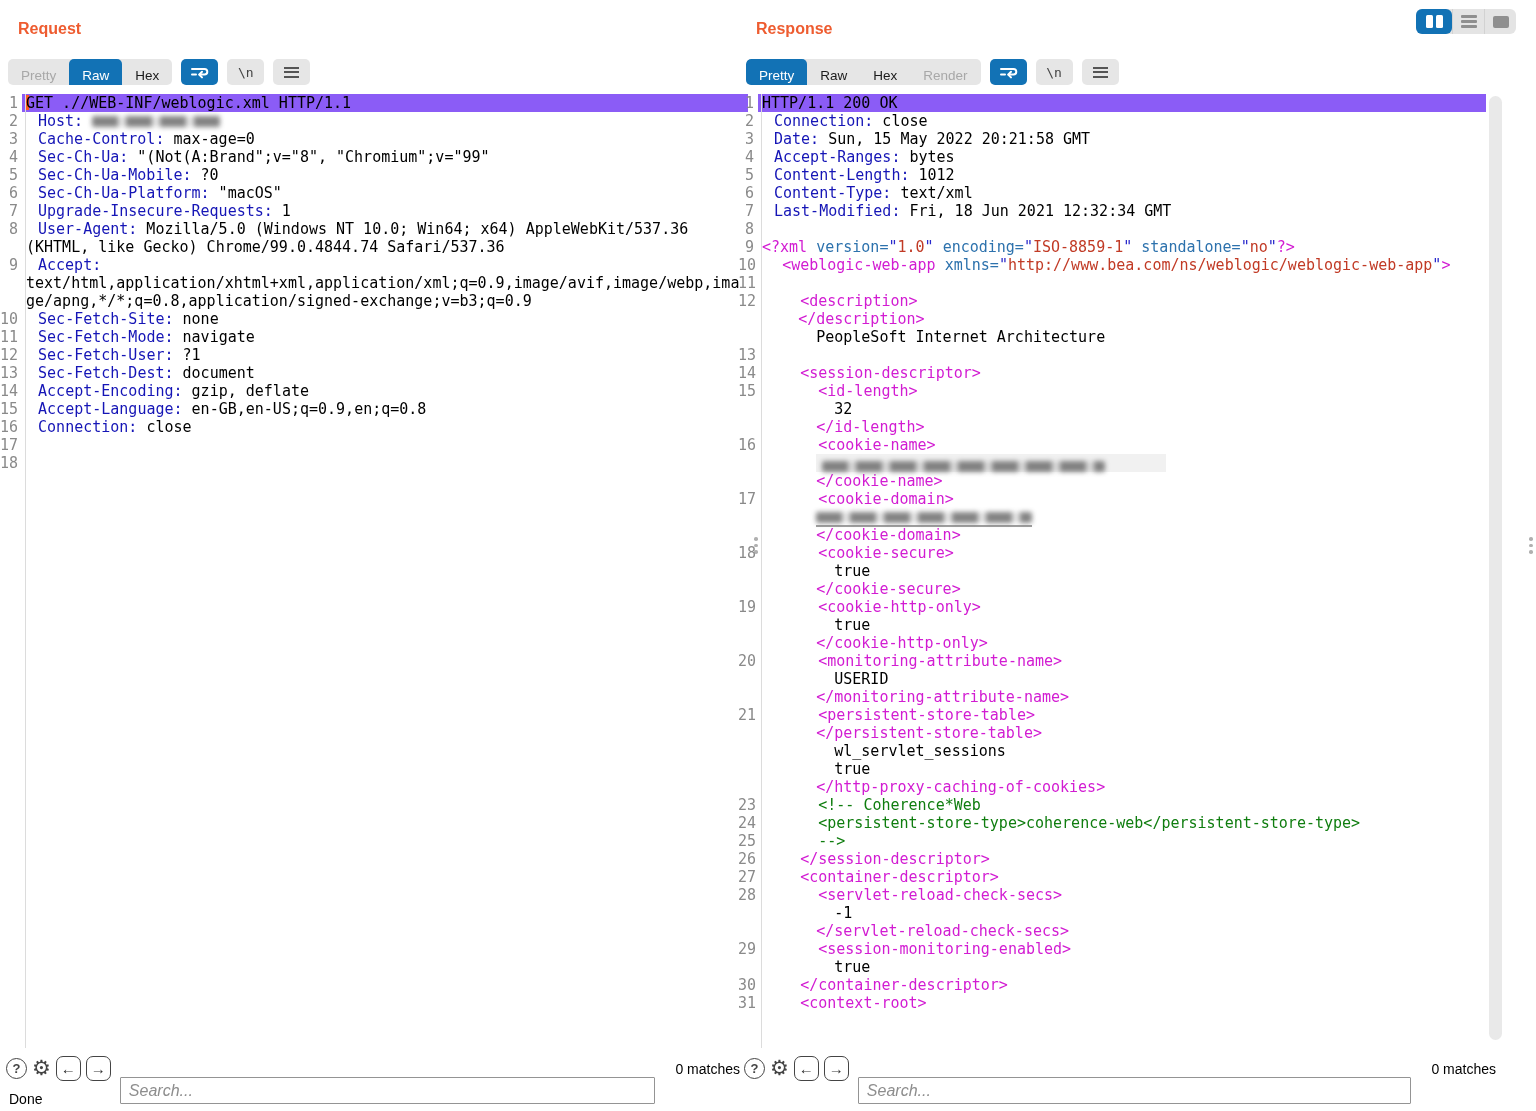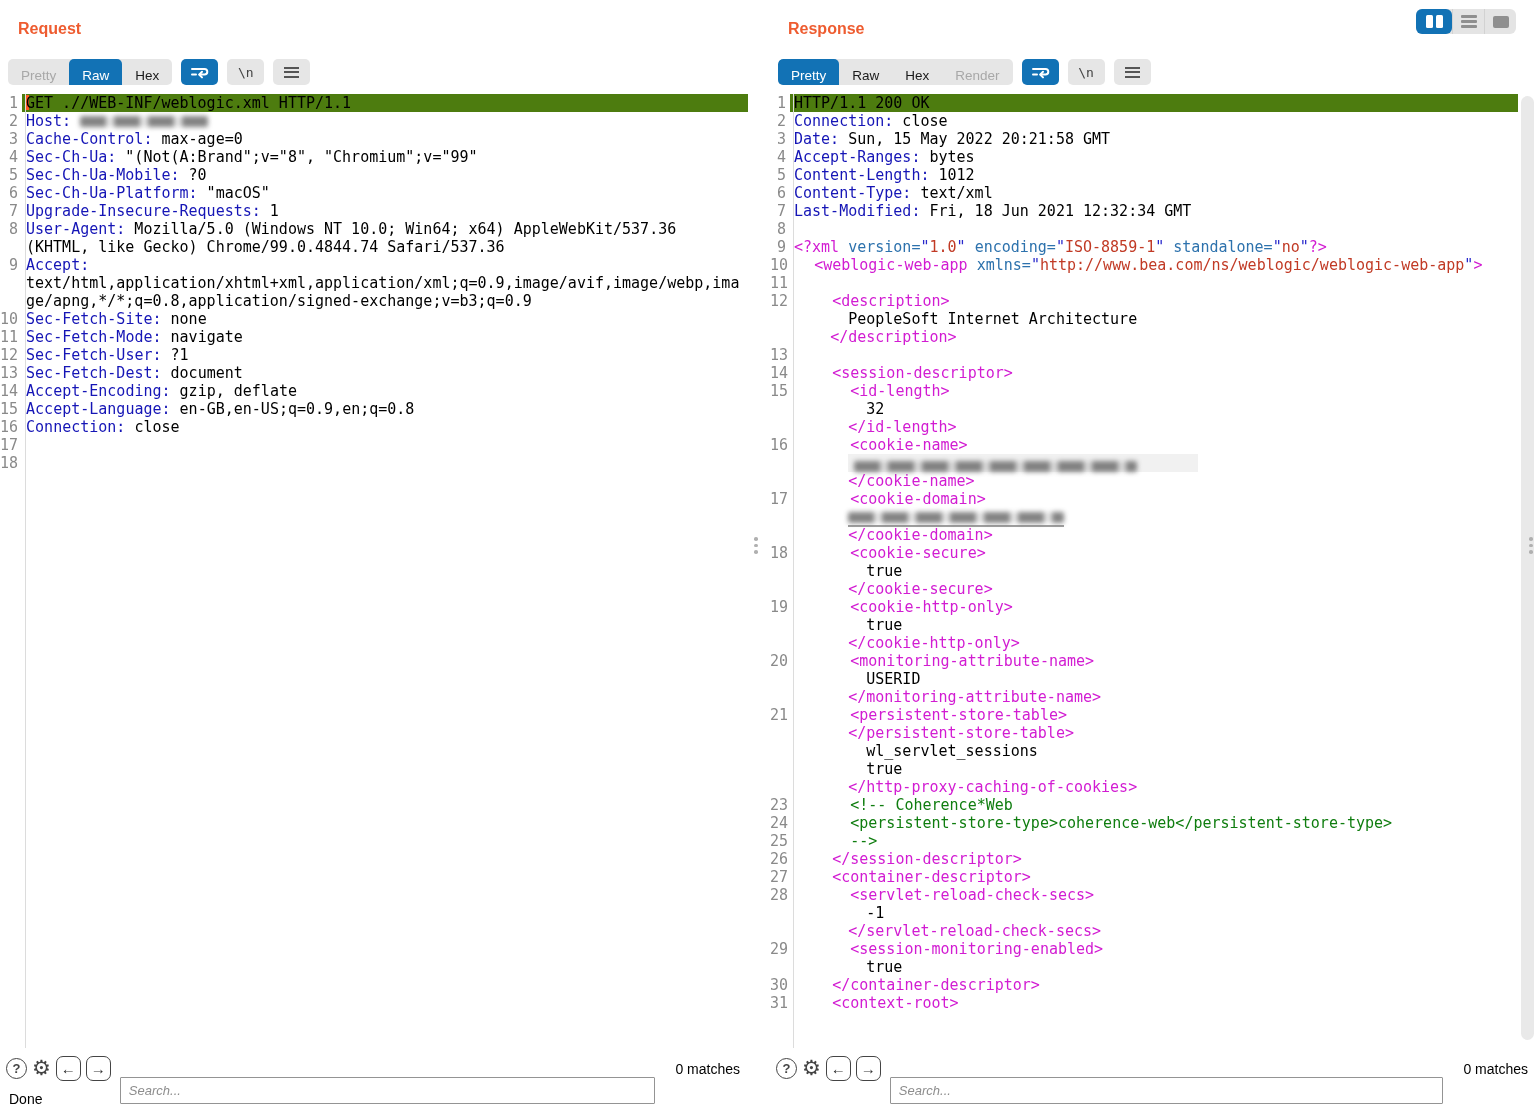--- a/index.html
+++ b/index.html
@@ -2,21 +2,21 @@
 <html><head>
 <meta charset="utf-8">
 <style>
   * { margin:0; padding:0; box-sizing:border-box; }
   html,body { background:#fff; }
   .app { position:relative; width:1536px; height:1111px; background:#fff;
          font-family:"Liberation Sans", sans-serif; overflow:hidden; }
 
   .pane { position:absolute; top:0; height:1048px; }
   .pane-request  { left:0;    width:748px; }
-  .pane-response { left:770px; width:766px; }
+  .pane-response { left:738px; width:766px; }
 
   .pane-title { position:absolute; top:20px; left:11px; font-size:16px; font-weight:bold; color:#ee5c30;margin-left:7px; }
 
   .toolbar { position:absolute; top:59px; left:8px; display:flex; align-items:center; gap:9px; height:26px; }
   .tab-group { display:flex; background:#e6e6e6; border-radius:5px; overflow:hidden; height:26px; }
   .tab { border:none; cursor:pointer; padding:1px 13px; height:32px; background:transparent;
          font-family:"Liberation Sans",sans-serif; font-size:13.5px; color:#1a1a1a; }
   .tab.sel { background:#1272b5; color:#fff; border-radius:5px; }
   .tab.dis { color:#a8a8a8; }
   .icon-btn { width:37px; height:26px; border:none; border-radius:5px; background:#e6e6e6; color:#444;
@@ -29,24 +29,24 @@
 
   .code { position:absolute; top:94px; left:0; right:0; bottom:0; overflow:hidden; }
   .pane-response .code { right:18px; }
   .code::before { content:""; position:absolute; top:0; bottom:0; width:1px; background:#dcdcdc; }
   .pane-request  .code::before { left:25px; }
   .pane-response .code::before { left:23px; }
   .row { display:flex; height:18px; font-family:"DejaVu Sans Mono",monospace; font-size:15px; line-height:18px; }
   .num { flex:0 0 22px; text-align:right; padding-right:4px; color:#8a8a8a; }
   .pane-response .num { flex:0 0 20px; }
   .txt { white-space:pre; flex:1; padding-left:4px; color:#000; }
-  .row.hl .txt { background:#4d7c0f; }
+  .row.hl .txt { background:#8b5cf6; }
   .caret { display:inline-block; width:2.5px; height:15px; background:#ff5721; vertical-align:-2px; margin-right:-2.5px; }
 
-  .h { color:#1515b6; }           
+  .h { color:#1515b6;margin-left:12px; }           
   .p { color:#000; }              
   .t { color:#d21cd2; }           
   .a { color:#2d72ad; }           
   .q { color:#2929cc; }           
   .s { color:#c13a25; }           
   .c { color:#0f7d0f;text-align:right; }           
 
   .redact { display:inline-block; height:11px; border-radius:2px; vertical-align:middle;
             background:repeating-linear-gradient(90deg,#6e6e6e 0 26px,rgba(110,110,110,.22) 26px 34px);
             filter:blur(2.5px); opacity:.85; }
@@ -76,21 +76,21 @@
   .search-bar { position:absolute; left:6px; right:6px; top:1054px; height:29px;
                 display:flex; align-items:center; gap:5px; }
   .circle-icon { width:21px; height:21px; border:1.5px solid #444; border-radius:50%; color:#444;
                  display:flex; align-items:center; justify-content:center; font-size:13px; font-weight:bold;
                  background:#fff; cursor:pointer; flex:0 0 auto; }
   .gear-icon { font-size:21px; color:#444; line-height:21px; cursor:pointer; flex:0 0 auto;
                font-family:"DejaVu Sans",sans-serif; }
   .nav-btn { width:25px; height:25px; border:1.5px solid #444; border-radius:7px; background:#fff; color:#333;
              font-size:15px; display:flex; align-items:center; justify-content:center; cursor:pointer; flex:0 0 auto; }
   .search-input { flex:1; height:27px; border:1px solid #949494; border-radius:1px; padding:0 8px;
-                  font-family:"Liberation Sans",sans-serif; font-size:13px; color:#222; background:#fff;
+                  font-family:"Liberation Sans",sans-serif; font-size:16px; color:#222; background:#fff;
                   margin-left:4px;margin-top:44px; }
   .search-input::placeholder { font-style:italic; color:#8d8d8d; }
   .matches { flex:0 0 82px; text-align:right; font-size:14px; color:#000; padding-right:2px; }
 
   .status { position:absolute; left:9px; top:1091px; font-size:14px; color:#000000; }
 </style>
 </head>
 <body>
 
 <div class="app">
@@ -305,25 +305,25 @@
         <div class="row">
           <span class="num">11</span>
           <span class="txt"></span>
         </div>
         <div class="row">
           <span class="num">12</span>
           <span class="txt"><span class="p">    </span><span class="t">&lt;description&gt;</span></span>
         </div>
         <div class="row">
           <span class="num"></span>
+          <span class="txt"><span class="p">    </span><span class="t">&lt;/description&gt;</span></span>
+        </div>
+        <div class="row">
+          <span class="num"></span>
           <span class="txt"><span class="p">      PeopleSoft Internet Architecture</span></span>
-        </div>
-        <div class="row">
-          <span class="num"></span>
-          <span class="txt"><span class="p">    </span><span class="t">&lt;/description&gt;</span></span>
         </div>
         <div class="row">
           <span class="num">13</span>
           <span class="txt"></span>
         </div>
         <div class="row">
           <span class="num">14</span>
           <span class="txt"><span class="p">    </span><span class="t">&lt;session-descriptor&gt;</span></span>
         </div>
         <div class="row">

